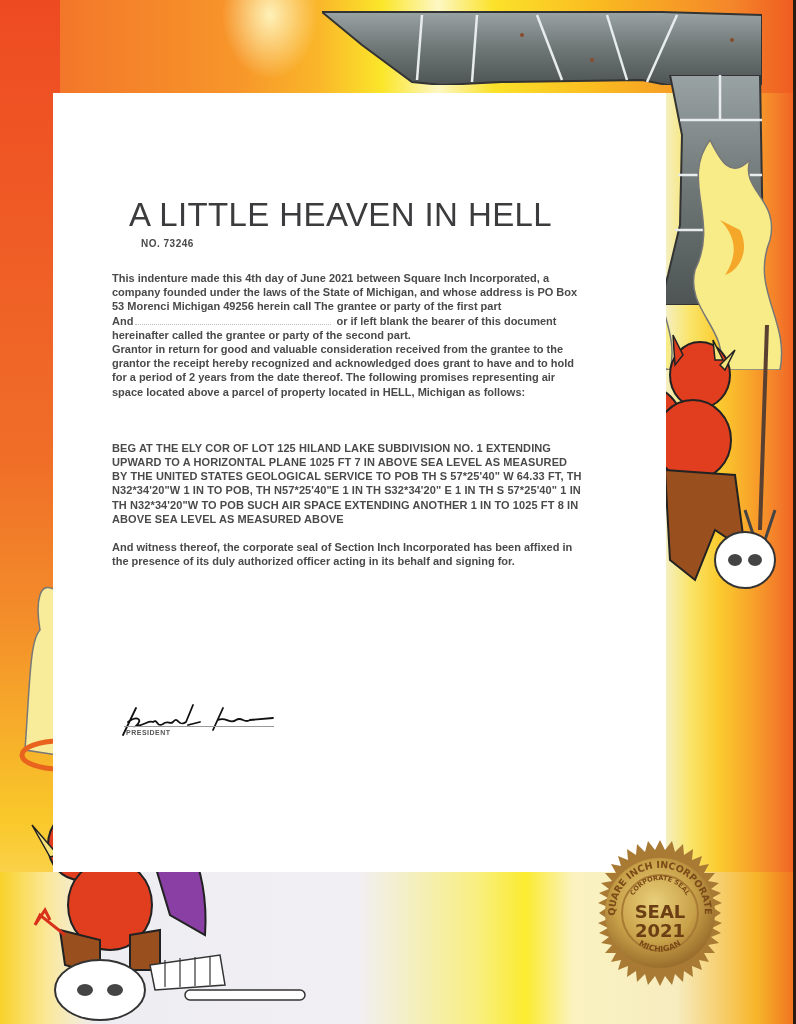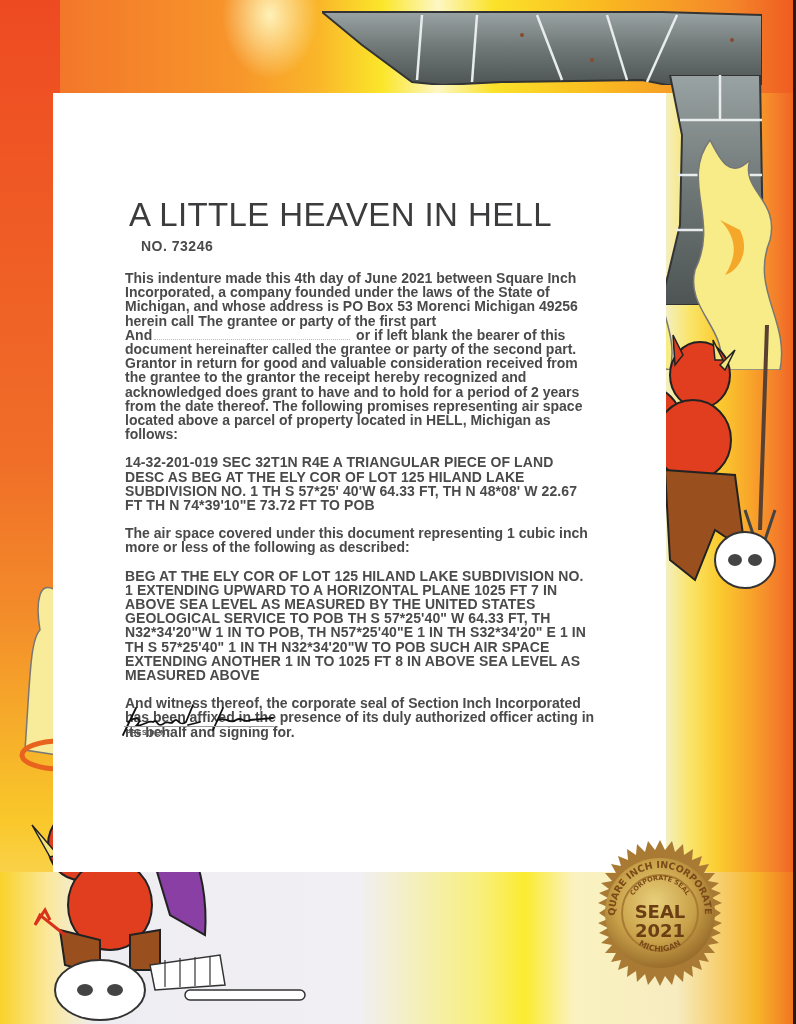--- a/index.html
+++ b/index.html
@@ -30,25 +30,25 @@
   .paper {
     position:absolute; left:53px; top:93px; width:613px; height:779px;
     background:#ffffff;
   }
   .title {
     position:absolute; left:129px; top:196px; margin:0;
     font-size:33px; font-weight:normal; color:#3c3b3d; letter-spacing:0.4px;
   }
   .docno {
     position:absolute; left:141px; top:238px;
-    font-size:14px; font-weight:bold; color:#4a4a4a; letter-spacing:0.5px;
+    font-size:10px; font-weight:bold; color:#4a4a4a; letter-spacing:0.5px;
   }
   .body {
-    position:absolute; left:125px; top:271px; width:470px;
-    font-size:14px; line-height:14.2px; color:#4a4a4a; font-weight:bold;
+    position:absolute; left:112px; top:271px; width:470px;
+    font-size:11px; line-height:14.2px; color:#4a4a4a; font-weight:bold;
   }
   .body p { margin:0; }
   .gap { height:14px; }
   .blank { display:inline-block; width:196px; border-bottom:1px dotted #bdbdbd; height:9px; vertical-align:baseline; margin:0 2px; }
   .caps { letter-spacing:0.1px; }
 
   .sig { position:absolute; left:118px; top:700px; width:160px; height:40px; }
   .sig-line { position:absolute; left:124px; top:726px; width:150px; height:1px; background:#999; }
   .sig-title { position:absolute; left:126px; top:729px; font-size:7px; color:#555; letter-spacing:0.5px; font-weight:bold; }
 
@@ -164,23 +164,21 @@
 <div class="docno">NO. 73246</div>
 
 <div class="body">
   <p>
     <span>This indenture made this 4th day of June 2021 between Square Inch Incorporated, a company founded under the laws of the State of Michigan, and whose address is PO Box 53 Morenci Michigan 49256 herein call The grantee or party of the first part</span><br>
     <span>And</span><span class="blank"></span>
     <span>or if left blank the bearer of this document hereinafter called the grantee or party of the second part.</span>
   </p>
   <p>Grantor in return for good and valuable consideration received from the grantee to the grantor the receipt hereby recognized and acknowledged does grant to have and to hold for a period of 2 years from the date thereof. The following promises representing air space located above a parcel of property located in HELL, Michigan as follows:</p>
   <div class="gap"></div>
-  <p class="caps">14-32-201-019 SEC 32T1N R4E A TRIANGULAR PIECE OF LAND DESC AS BEG AT THE ELY COR OF LOT 125 HILAND LAKE SUBDIVISION NO. 1 TH S 57*25' 40'W 64.33 FT, TH N 48*08' W 22.67 FT TH N 74*39'10"E 73.72 FT TO POB</p>
-  <div class="gap"></div>
-  <p>The air space covered under this  document representing 1 cubic inch more or less of the following as described:</p>
+  <div class="gap"></div>
   <div class="gap"></div>
   <p class="caps">BEG AT THE ELY COR OF LOT 125 HILAND LAKE SUBDIVISION NO. 1 EXTENDING UPWARD TO A HORIZONTAL PLANE 1025 FT 7 IN ABOVE SEA LEVEL AS MEASURED BY THE UNITED STATES GEOLOGICAL SERVICE TO POB TH S 57*25'40" W 64.33 FT, TH N32*34'20"W 1 IN TO POB, TH N57*25'40"E 1 IN TH S32*34'20" E 1 IN TH S 57*25'40" 1 IN TH N32*34'20"W TO POB SUCH AIR SPACE EXTENDING ANOTHER 1 IN TO 1025 FT 8 IN ABOVE SEA LEVEL AS MEASURED ABOVE</p>
   <div class="gap"></div>
   <p>And witness thereof, the corporate seal of Section Inch Incorporated has been affixed in the presence of its duly authorized officer acting in its behalf and signing for.</p>
 </div>
 
 <svg class="sig" viewBox="0 0 160 40">
   <path d="M5,35 L18,8 M10,22 C20,15 25,20 18,26 C28,25 30,20 35,22 C40,18 38,28 45,24 C50,20 52,25 55,22 C60,15 60,28 68,22 L75,5 M70,25 L82,22 M95,30 L105,8 M100,20 C108,16 112,25 118,20 C124,16 126,24 132,20 L155,18" fill="none" stroke="#111" stroke-width="1.8" stroke-linecap="round"></path>
 </svg>
 <div class="sig-line"></div>

